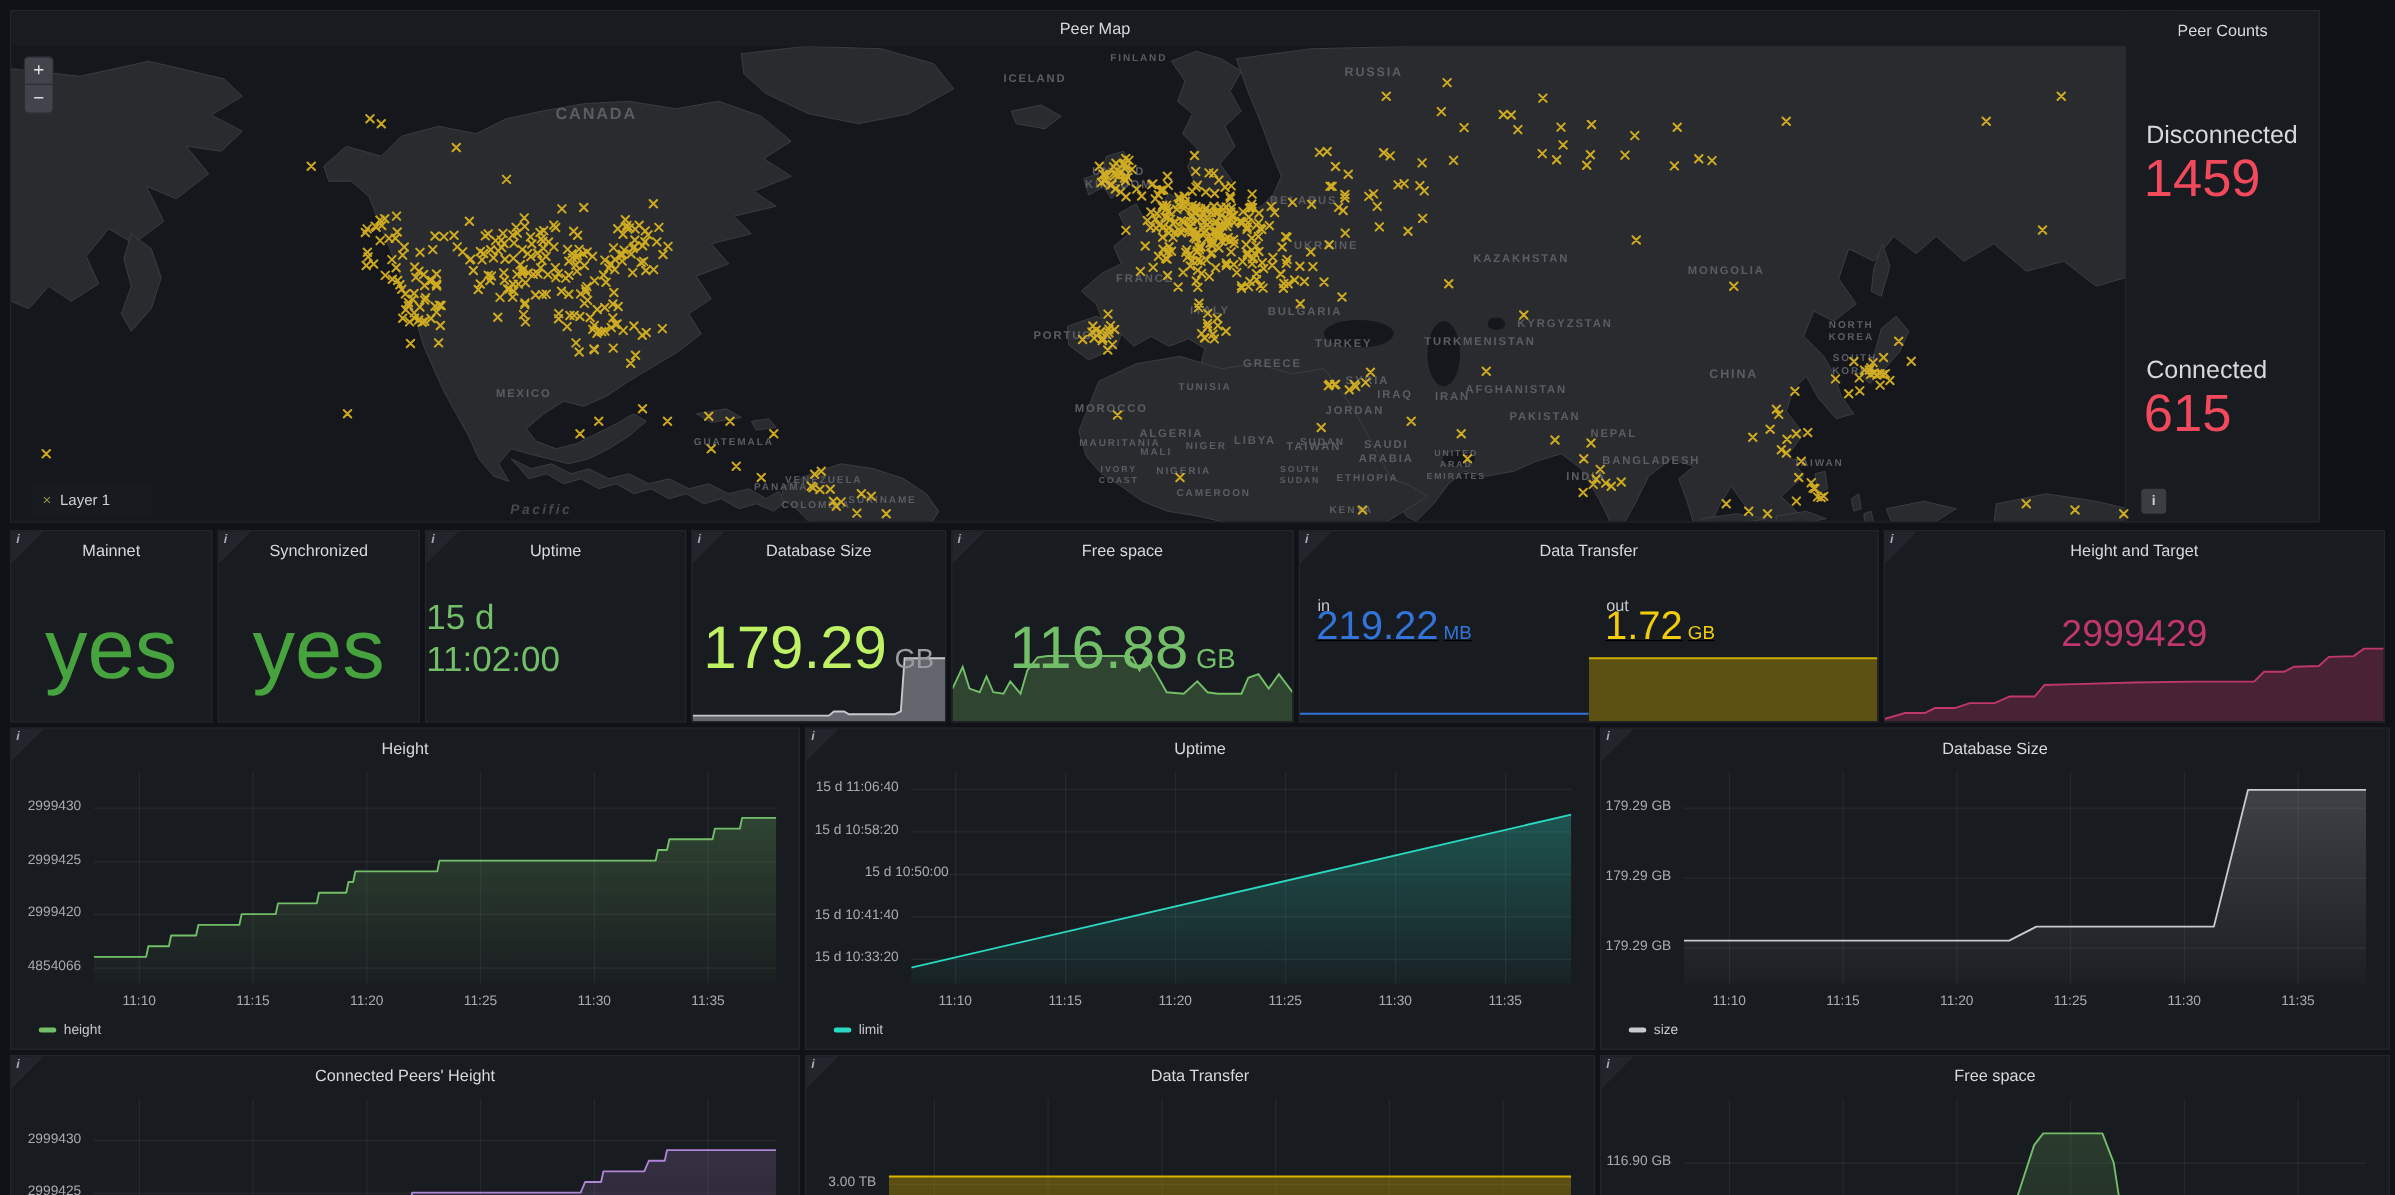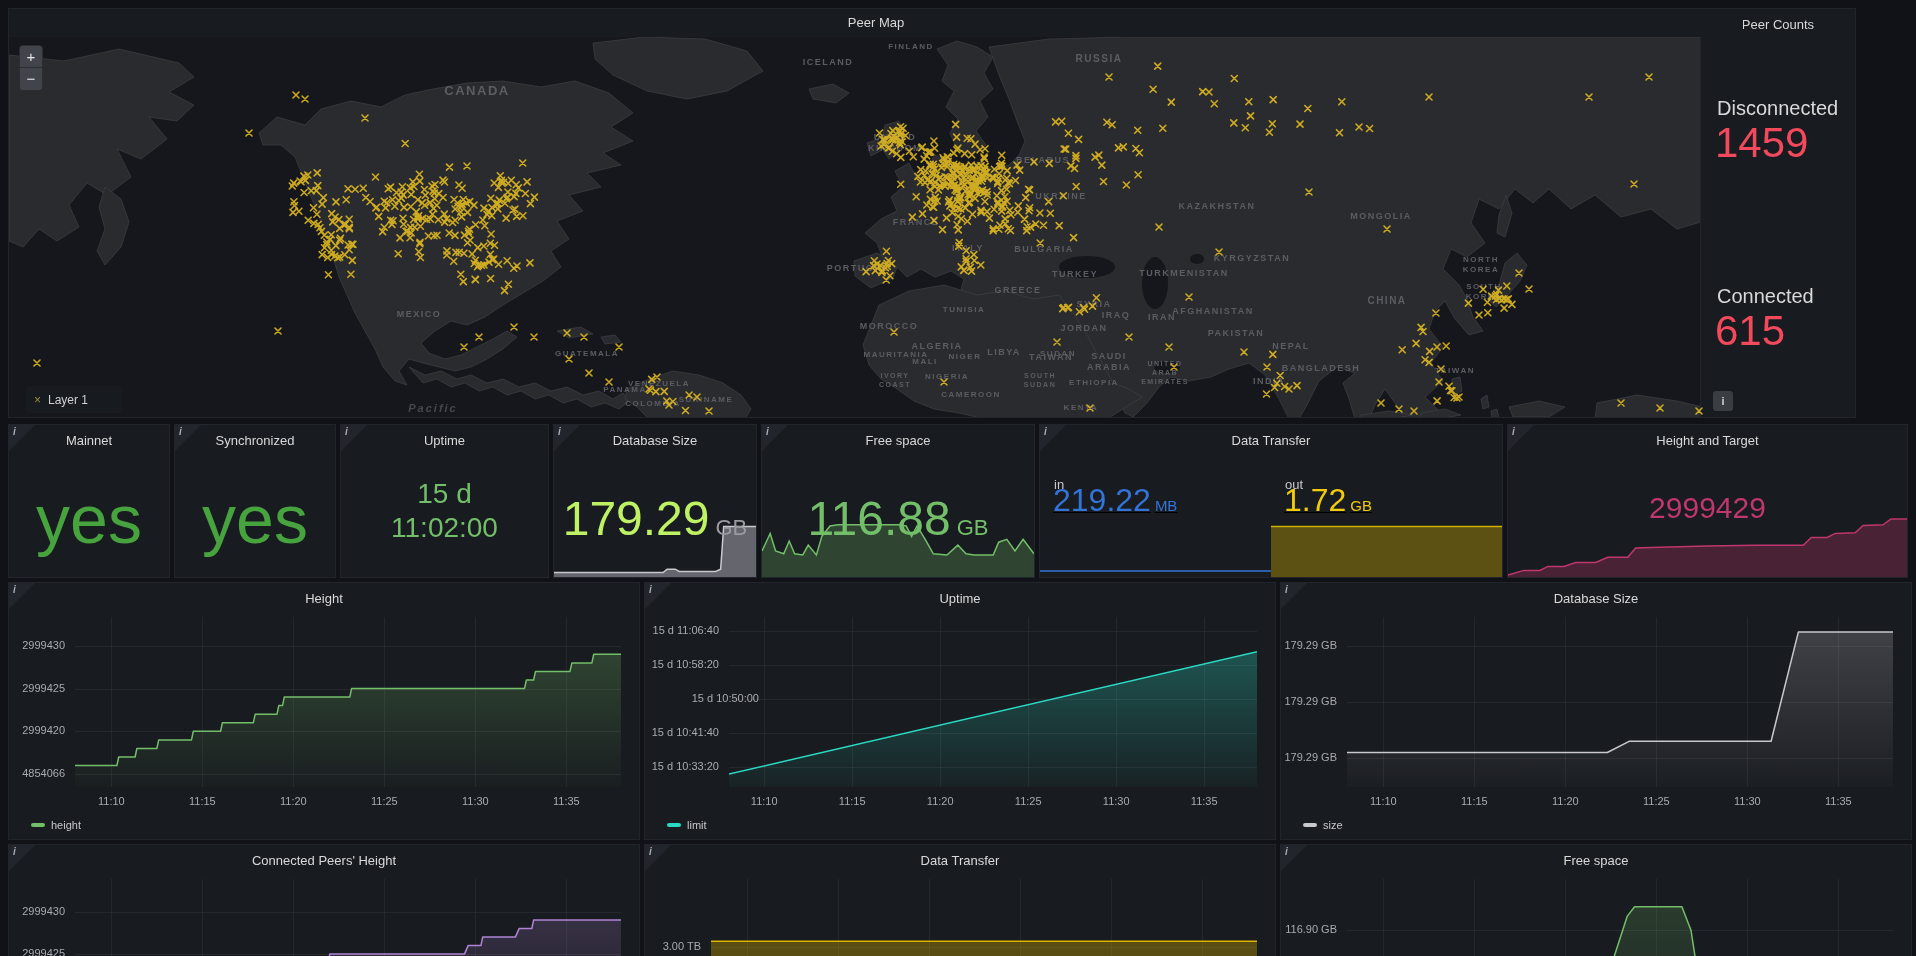--- a/index.html
+++ b/index.html
@@ -24,21 +24,21 @@
   #layer-legend .lx{color:#9a8c45;font-size:12px;margin-right:7px;}
   #layer-legend .lt{color:#d0d1d5;font-size:12px;}
   #map-attribution{position:absolute;right:12px;bottom:8px;width:20px;height:20px;background:rgba(62,65,70,0.9);border-radius:3px;color:#cfd0d4;font-size:11px;font-weight:bold;text-align:center;line-height:20px;z-index:7;cursor:pointer;}
   
   #peer-counts{left:1700px;top:8px;width:156px;height:410px;}
   .pc-label{position:absolute;left:16px;font-size:20px;color:#d8d9da;font-weight:400;}
   .pc-value{position:absolute;left:14px;font-size:42px;font-weight:500;color:#F2495C;}
   
   .stat{top:424px;height:154px;}
   .stat-big{position:absolute;left:0;right:0;top:44px;text-align:center;font-size:68px;font-weight:500;line-height:100px;}
-  .stat-lines{position:absolute;left:0;right:0;top:52px;text-align:center;font-size:28px;font-weight:500;line-height:34px;}
+  .stat-lines{position:absolute;left:0;right:0;top:52px;font-size:28px;font-weight:500;line-height:34px;}
   .stat-mid{position:absolute;left:0;right:0;top:66px;text-align:center;font-weight:500;z-index:2;}
   .stat-mid .stat-value{font-size:48px;}
   .stat-mid .unit{font-size:22px;margin-left:6px;}
   .stat-mid.small .stat-value{font-size:32px;}
   .dt-half{position:absolute;top:0;bottom:0;width:50%;}
   .dt-label{position:absolute;left:14px;top:52px;font-size:13px;color:#c7c8cc;z-index:2;}
   .dt-value{position:absolute;left:13px;top:57px;font-weight:500;z-index:2;text-decoration:underline;}
   .dt-value .stat-value{font-size:32px;}
   .dt-value .unit{font-size:15px;margin-left:4px;}
   

